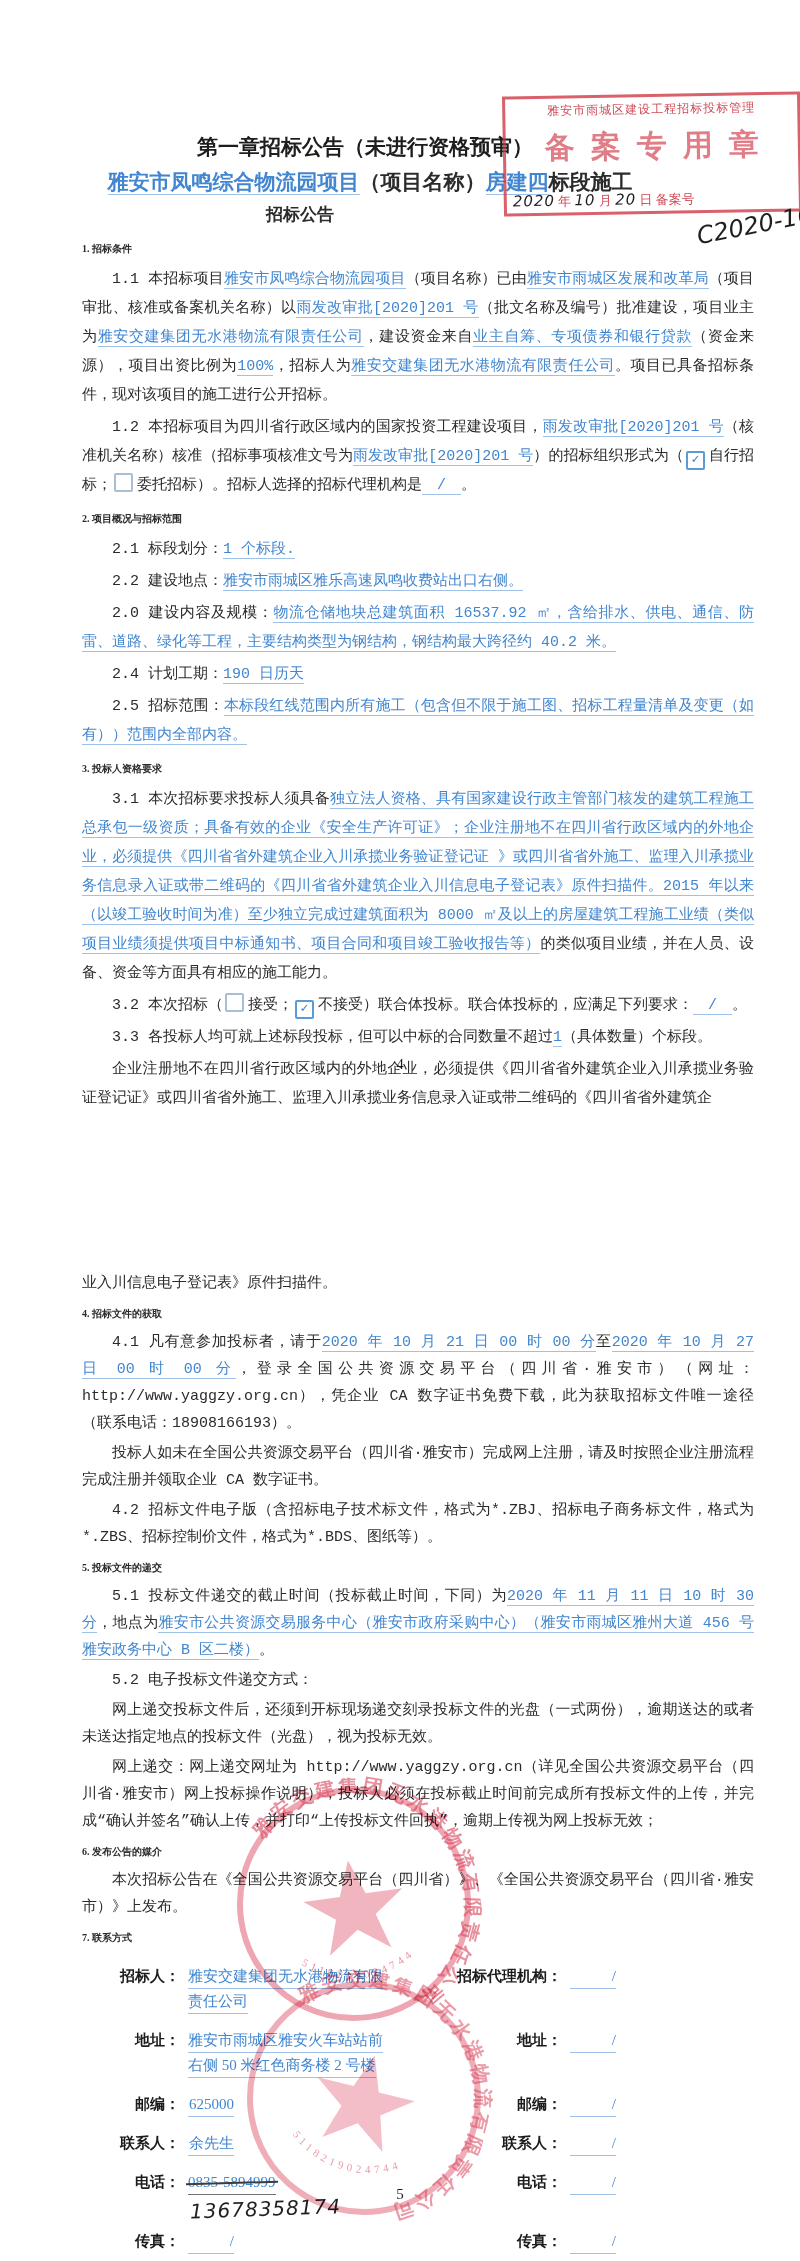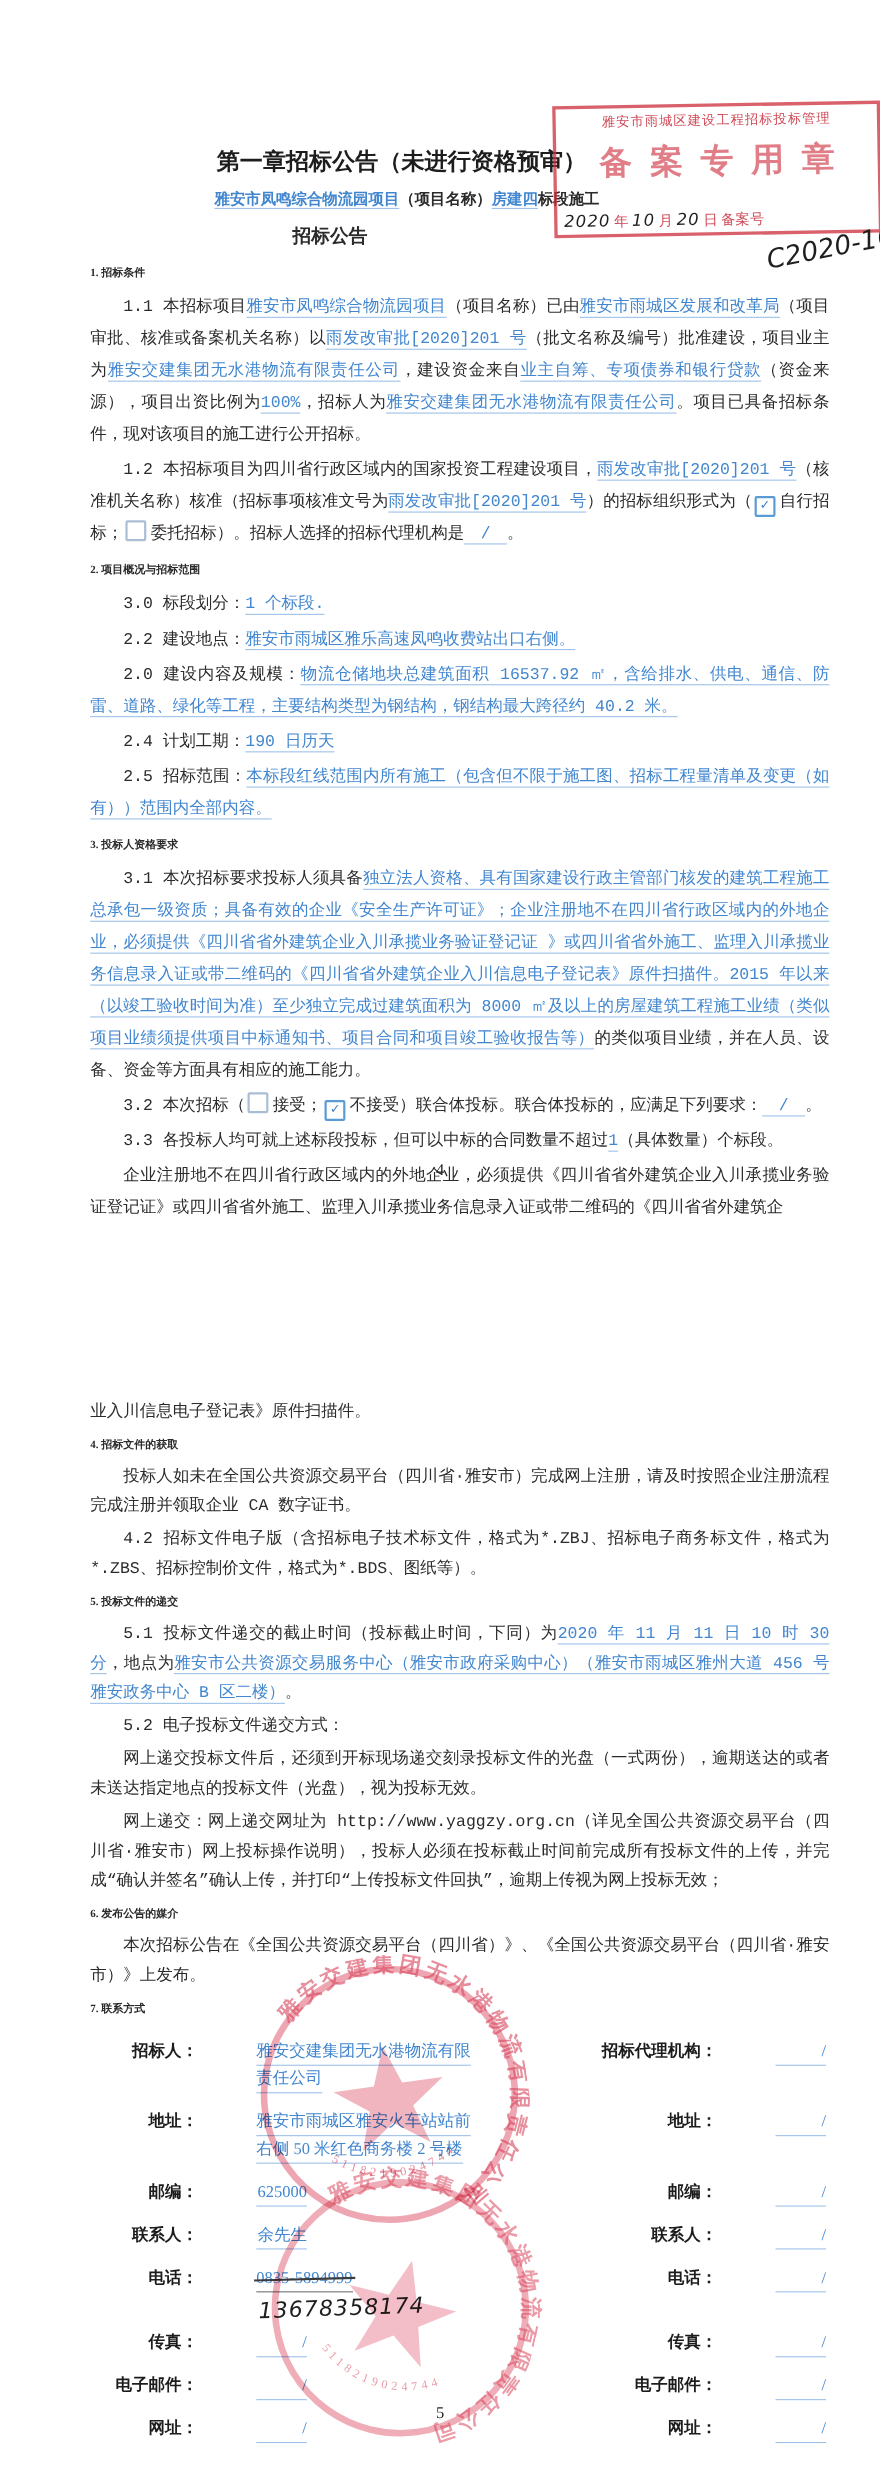--- a/index.html
+++ b/index.html
@@ -7,21 +7,21 @@
     width:800px;height:2261px;position:relative;overflow:hidden;
     background:#ffffff;
     font-family:"Liberation Serif","DejaVu Serif",serif;
     color:#2b2b2b;
   }
   .page{position:absolute;left:82px;width:672px;margin-top:44px;}
   #page4{top:88px;}
   #page5{top:1226px;}
 
   .doc-title{font-size:21px;font-weight:700;color:#1d1d1d;text-align:center;transform:translateX(-53px);line-height:30px;}
-  .doc-subtitle{font-size:14px;font-weight:700;text-align:center;transform:translateX(-48px);line-height:30px;margin-top:5px;}
+  .doc-subtitle{font-size:21px;font-weight:700;text-align:center;transform:translateX(-48px);line-height:30px;margin-top:5px;}
   .doc-subtitle .run-b{font-weight:700;}
   .doc-subtitle2{font-size:17px;font-weight:700;text-align:center;transform:translateX(-118px);line-height:30px;margin-top:3px;}
 
   .h{font-weight:700;color:#141414;font-size:10px;line-height:28px;margin:5px 0 2px 0;}
   .para{font-size:15px;line-height:29px;margin:0 0 3px 0;text-align:justify;font-family:Liberation Mono, monospace;}
   .para.ind{text-indent:2em;}
   #page5 .para{line-height:27px;}
   #page5 .h{line-height:26px;margin:4px 0 2px 0;}
 
   .run-k{color:#2b2b2b;}
@@ -42,21 +42,21 @@
     font-family:"Liberation Serif","DejaVu Serif",serif;}
   .reg-line1{margin-top:4px;text-align:center;font-size:12px;letter-spacing:1px;color:rgba(198,40,55,0.85);white-space:nowrap;}
   .reg-line2{margin-top:8px;text-align:center;font-size:30px;font-weight:700;letter-spacing:16px;color:rgba(205,45,60,0.62);white-space:nowrap;text-indent:16px;}
   .reg-date{position:absolute;left:6px;bottom:2px;font-size:13px;color:rgba(198,40,55,0.85);white-space:nowrap;}
   .hw{font-family:"DejaVu Sans",sans-serif;font-style:italic;color:#1f1f1f;}
   .reg-date .hw{font-size:15px;letter-spacing:1px;}
   .reg-no-hw{position:absolute;right:-14px;bottom:-30px;font-size:24px;transform:rotate(-10deg);letter-spacing:0px;}
 
   
   .contact{margin-top:6px;position:relative;}
-  .crow{display:grid;grid-template-columns:106px 256px 126px 1fr;align-items:start;padding:7px 0;gap:45px;}
+  .crow{display:grid;grid-template-columns:106px 256px 126px 1fr;align-items:start;padding:7px 0;}
   .clabel{font-weight:700;color:#1c1c1c;text-align:right;font-size:15px;line-height:24px;padding-right:8px;white-space:nowrap;}
   .cval{font-size:15px;line-height:24px;}
   .cval .run-b{display:inline-block;min-width:46px;text-align:right;}
   .hand-phone{display:block;font-size:20px;letter-spacing:1px;transform:rotate(-2deg);margin:0 0 -4px 2px;}
 
   
   .seal{position:absolute;z-index:6;pointer-events:none;mix-blend-mode:multiply;}
   #seal1{left:228px;top:1778px;transform:rotate(-8deg);}
   #seal2{left:238px;top:1972px;transform:rotate(14deg);}
 </style>
@@ -65,39 +65,40 @@
 
 <div class="page" id="page4">
   <div class="doc-title">第一章招标公告（未进行资格预审）</div>
   <div class="doc-subtitle"><span class="run-b">雅安市凤鸣综合物流园项目</span><span class="run-k">（项目名称）</span><span class="run-b">房建四</span><span class="run-k">标段施工</span></div>
   <div class="doc-subtitle2">招标公告</div>
   <div>
       <div class="h"><span class="run-k">1. 招标条件</span></div>
       <p class="para ind"><span class="run-k">1.1 本招标项目</span><span class="run-b">雅安市凤鸣综合物流园项目</span><span class="run-k">（项目名称）已由</span><span class="run-b">雅安市雨城区发展和改革局</span><span class="run-k">（项目审批、核准或备案机关名称）以</span><span class="run-b">雨发改审批[2020]201 号</span><span class="run-k">（批文名称及编号）批准建设，项目业主为</span><span class="run-b">雅安交建集团无水港物流有限责任公司</span><span class="run-k">，建设资金来自</span><span class="run-b">业主自筹、专项债券和银行贷款</span><span class="run-k">（资金来源），项目出资比例为</span><span class="run-b">100%</span><span class="run-k">，招标人为</span><span class="run-b">雅安交建集团无水港物流有限责任公司</span><span class="run-k">。项目已具备招标条件，现对该项目的施工进行公开招标。</span></p>
       <p class="para ind"><span class="run-k">1.2 本招标项目为四川省行政区域内的国家投资工程建设项目，</span><span class="run-b">雨发改审批[2020]201 号</span><span class="run-k">（核准机关名称）核准（招标事项核准文号为</span><span class="run-b">雨发改审批[2020]201 号</span><span class="run-k">）的招标组织形式为（</span><span class="cbx">✓</span><span class="run-k">自行招标；</span><span class="cbx un"></span><span class="run-k">委托招标）。招标人选择的招标代理机构是</span><span class="run-b">　/　</span><span class="run-k">。</span></p>
       <div class="h"><span class="run-k">2. 项目概况与招标范围</span></div>
-      <p class="para ind"><span class="run-k">3.0 标段划分：</span><span class="run-b">1 个标段.</span></p>
+      <p class="para ind"><span class="run-k">2.1 标段划分：</span><span class="run-b">1 个标段.</span></p>
       <p class="para ind"><span class="run-k">2.2 建设地点：</span><span class="run-b">雅安市雨城区雅乐高速凤鸣收费站出口右侧。</span></p>
       <p class="para ind"><span class="run-k">2.0 建设内容及规模：</span><span class="run-b">物流仓储地块总建筑面积 16537.92 ㎡，含给排水、供电、通信、防雷、道路、绿化等工程，主要结构类型为钢结构，钢结构最大跨径约 40.2 米。</span></p>
       <p class="para ind"><span class="run-k">2.4 计划工期：</span><span class="run-b">190 日历天</span></p>
       <p class="para ind"><span class="run-k">2.5 招标范围：</span><span class="run-b">本标段红线范围内所有施工（包含但不限于施工图、招标工程量清单及变更（如有））范围内全部内容。</span></p>
       <div class="h"><span class="run-k">3. 投标人资格要求</span></div>
       <p class="para ind"><span class="run-k">3.1 本次招标要求投标人须具备</span><span class="run-b">独立法人资格、具有国家建设行政主管部门核发的建筑工程施工总承包一级资质；具备有效的企业《安全生产许可证》；企业注册地不在四川省行政区域内的外地企业，必须提供《四川省省外建筑企业入川承揽业务验证登记证 》或四川省省外施工、监理入川承揽业务信息录入证或带二维码的《四川省省外建筑企业入川信息电子登记表》原件扫描件。2015 年以来（以竣工验收时间为准）至少独立完成过建筑面积为 8000 ㎡及以上的房屋建筑工程施工业绩（类似项目业绩须提供项目中标通知书、项目合同和项目竣工验收报告等）</span><span class="run-k">的类似项目业绩，并在人员、设备、资金等方面具有相应的施工能力。</span></p>
       <p class="para ind"><span class="run-k">3.2 本次招标（</span><span class="cbx un"></span><span class="run-k">接受；</span><span class="cbx">✓</span><span class="run-k">不接受）联合体投标。联合体投标的，应满足下列要求：</span><span class="run-b">　/　</span><span class="run-k">。</span></p>
       <p class="para ind"><span class="run-k">3.3 各投标人均可就上述标段投标，但可以中标的合同数量不超过</span><span class="run-b">1</span><span class="run-k">（具体数量）个标段。</span></p>
       <p class="para ind"><span class="run-k">企业注册地不在四川省行政区域内的外地企业，必须提供《四川省省外建筑企业入川承揽业务验证登记证》或四川省省外施工、监理入川承揽业务信息录入证或带二维码的《四川省省外建筑企</span></p>
     </div>
 </div>
 
 <div class="page-num" id="pn4">4</div>
 
 <div class="page" id="page5">
   <div>
       <p class="para"><span class="run-k">业入川信息电子登记表》原件扫描件。</span></p>
       <div class="h"><span class="run-k">4. 招标文件的获取</span></div>
+      <p class="para ind"><span class="run-k">4.1 凡有意参加投标者，请于</span><span class="run-b">2020 年 10 月 21 日 00 时 00 分</span><span class="run-k">至</span><span class="run-b">2020 年 10 月 27 日 00 时 00 分</span><span class="run-k">，登录全国公共资源交易平台（四川省·雅安市）（网址：http://www.yaggzy.org.cn），凭企业 CA 数字证书免费下载，此为获取招标文件唯一途径（联系电话：18908166193）。</span></p>
       <p class="para ind"><span class="run-k">投标人如未在全国公共资源交易平台（四川省·雅安市）完成网上注册，请及时按照企业注册流程完成注册并领取企业 CA 数字证书。</span></p>
       <p class="para ind"><span class="run-k">4.2 招标文件电子版（含招标电子技术标文件，格式为*.ZBJ、招标电子商务标文件，格式为*.ZBS、招标控制价文件，格式为*.BDS、图纸等）。</span></p>
       <div class="h"><span class="run-k">5. 投标文件的递交</span></div>
       <p class="para ind"><span class="run-k">5.1 投标文件递交的截止时间（投标截止时间，下同）为</span><span class="run-b">2020 年 11 月 11 日 10 时 30 分</span><span class="run-k">，地点为</span><span class="run-b">雅安市公共资源交易服务中心（雅安市政府采购中心）（雅安市雨城区雅州大道 456 号雅安政务中心 B 区二楼）</span><span class="run-k">。</span></p>
       <p class="para ind"><span class="run-k">5.2 电子投标文件递交方式：</span></p>
       <p class="para ind"><span class="run-k">网上递交投标文件后，还须到开标现场递交刻录投标文件的光盘（一式两份），逾期送达的或者未送达指定地点的投标文件（光盘），视为投标无效。</span></p>
       <p class="para ind"><span class="run-k">网上递交：网上递交网址为 http://www.yaggzy.org.cn（详见全国公共资源交易平台（四川省·雅安市）网上投标操作说明），投标人必须在投标截止时间前完成所有投标文件的上传，并完成“确认并签名”确认上传，并打印“上传投标文件回执”，逾期上传视为网上投标无效；</span></p>
       <div class="h"><span class="run-k">6. 发布公告的媒介</span></div>
       <p class="para ind"><span class="run-k">本次招标公告在《全国公共资源交易平台（四川省）》、《全国公共资源交易平台（四川省·雅安市）》上发布。</span></p>
       <div class="h"><span class="run-k">7. 联系方式</span></div>

